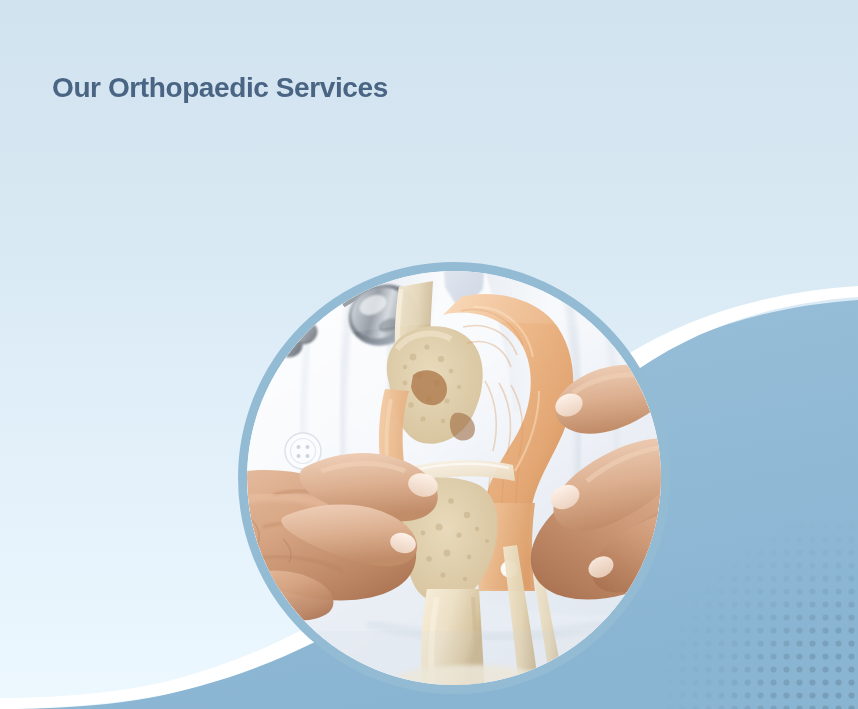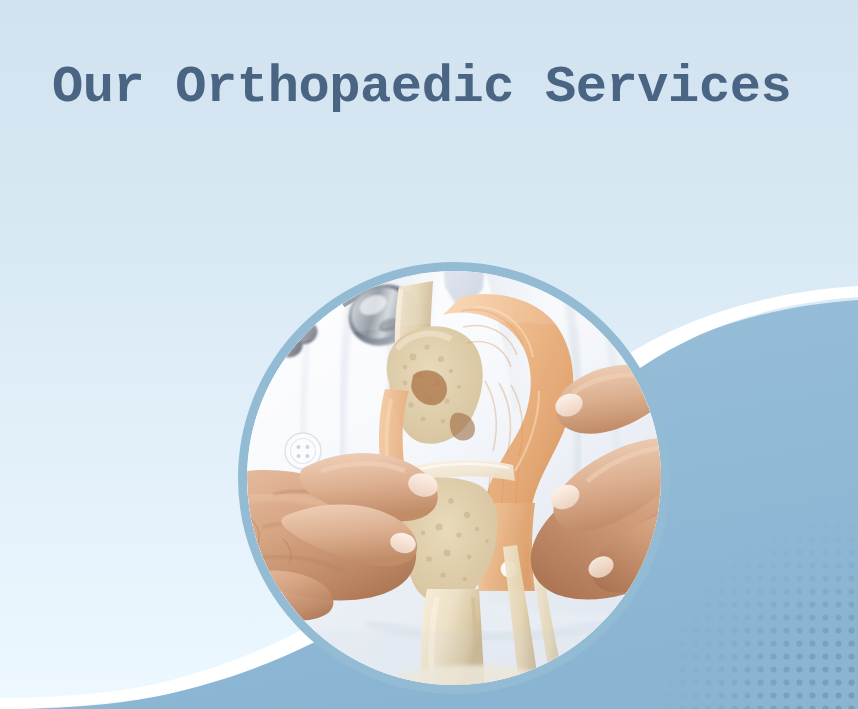--- a/index.html
+++ b/index.html
@@ -20,23 +20,23 @@
   #bg-shapes {
     position:absolute; left:0; top:0;
     width:858px; height:709px;
     display:block;
   }
 
   
   #page-title {
     position:absolute;
     left:52px; top:63px;
-    font-family:Liberation Mono, monospace;
+    font-family:Liberation Sans, sans-serif;
     font-weight:700;
-    font-size:52px;
+    font-size:28px;
     line-height:50px;
     letter-spacing:-0.4px;
     color:#4a6583;
     white-space:nowrap;
     -webkit-font-smoothing:antialiased;
   }
 
   
   #photo-circle {
     position:absolute;

